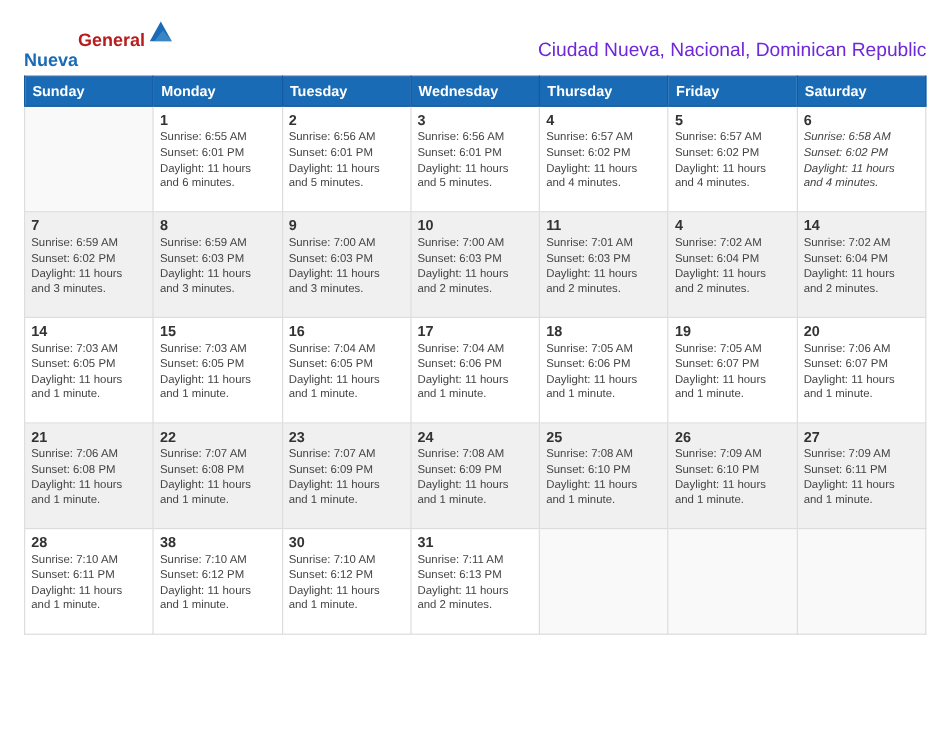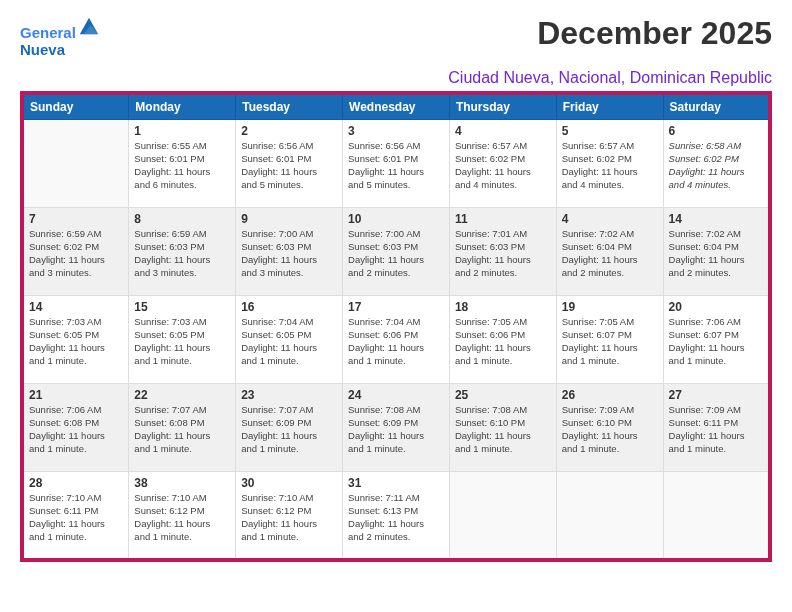--- a/index.html
+++ b/index.html
@@ -21,21 +21,21 @@
     }
     .logo {
       display: flex;
       align-items: center;
     }
     .logo-text {
       font-size: 15px;
       font-weight: bold;
       line-height: 1.1;
     }
-    .logo-general { color: #3b82f6; }
+    .logo-general { color: #b91c1c; margin-left: 45px; }
     .logo-blue { color: #1a6bb5; }
     .logo-icon {
       width: 22px;
       height: 22px;
       margin-left: 2px;
     }
     .title-section {
       text-align: right;
     }
     .month-title {
@@ -45,21 +45,21 @@
       line-height: 1.1;
     }
     .location-title {
       font-size: 16px;
       color: #6d28d9;
       margin-top: 18px;
     }
     .calendar {
       width: 100%;
       border-collapse: collapse;
-      border: 4px solid #be185d;
+      border: 1px solid #be185d;
       margin-top: 0;
     }
     .calendar th {
       background: #1a6bb5;
       color: #fff;
       font-size: 12px;
       font-weight: bold;
       padding: 5px 6px;
       border: 1px solid #1559a0;
       text-align: left;
@@ -105,21 +105,20 @@
               <polygon points="12,2 22,20 2,20" fill="#1a6bb5"></polygon>
               <polygon points="14,10 22,20 6,20" fill="#5a9fd4" opacity="0.5"></polygon>
             </svg>
         </div>
         <div class="logo-text">
           <span class="logo-blue">Nueva</span>
         </div>
       </div>
     </div>
     <div class="title-section">
-      <div class="month-title">December 2025</div>
       <div class="location-title">Ciudad Nueva, Nacional, Dominican Republic</div>
     </div>
   </div>
 
   <table class="calendar">
     <thead>
       <tr>
       <th>Sunday</th>
           <th>Monday</th>
           <th>Tuesday</th>

